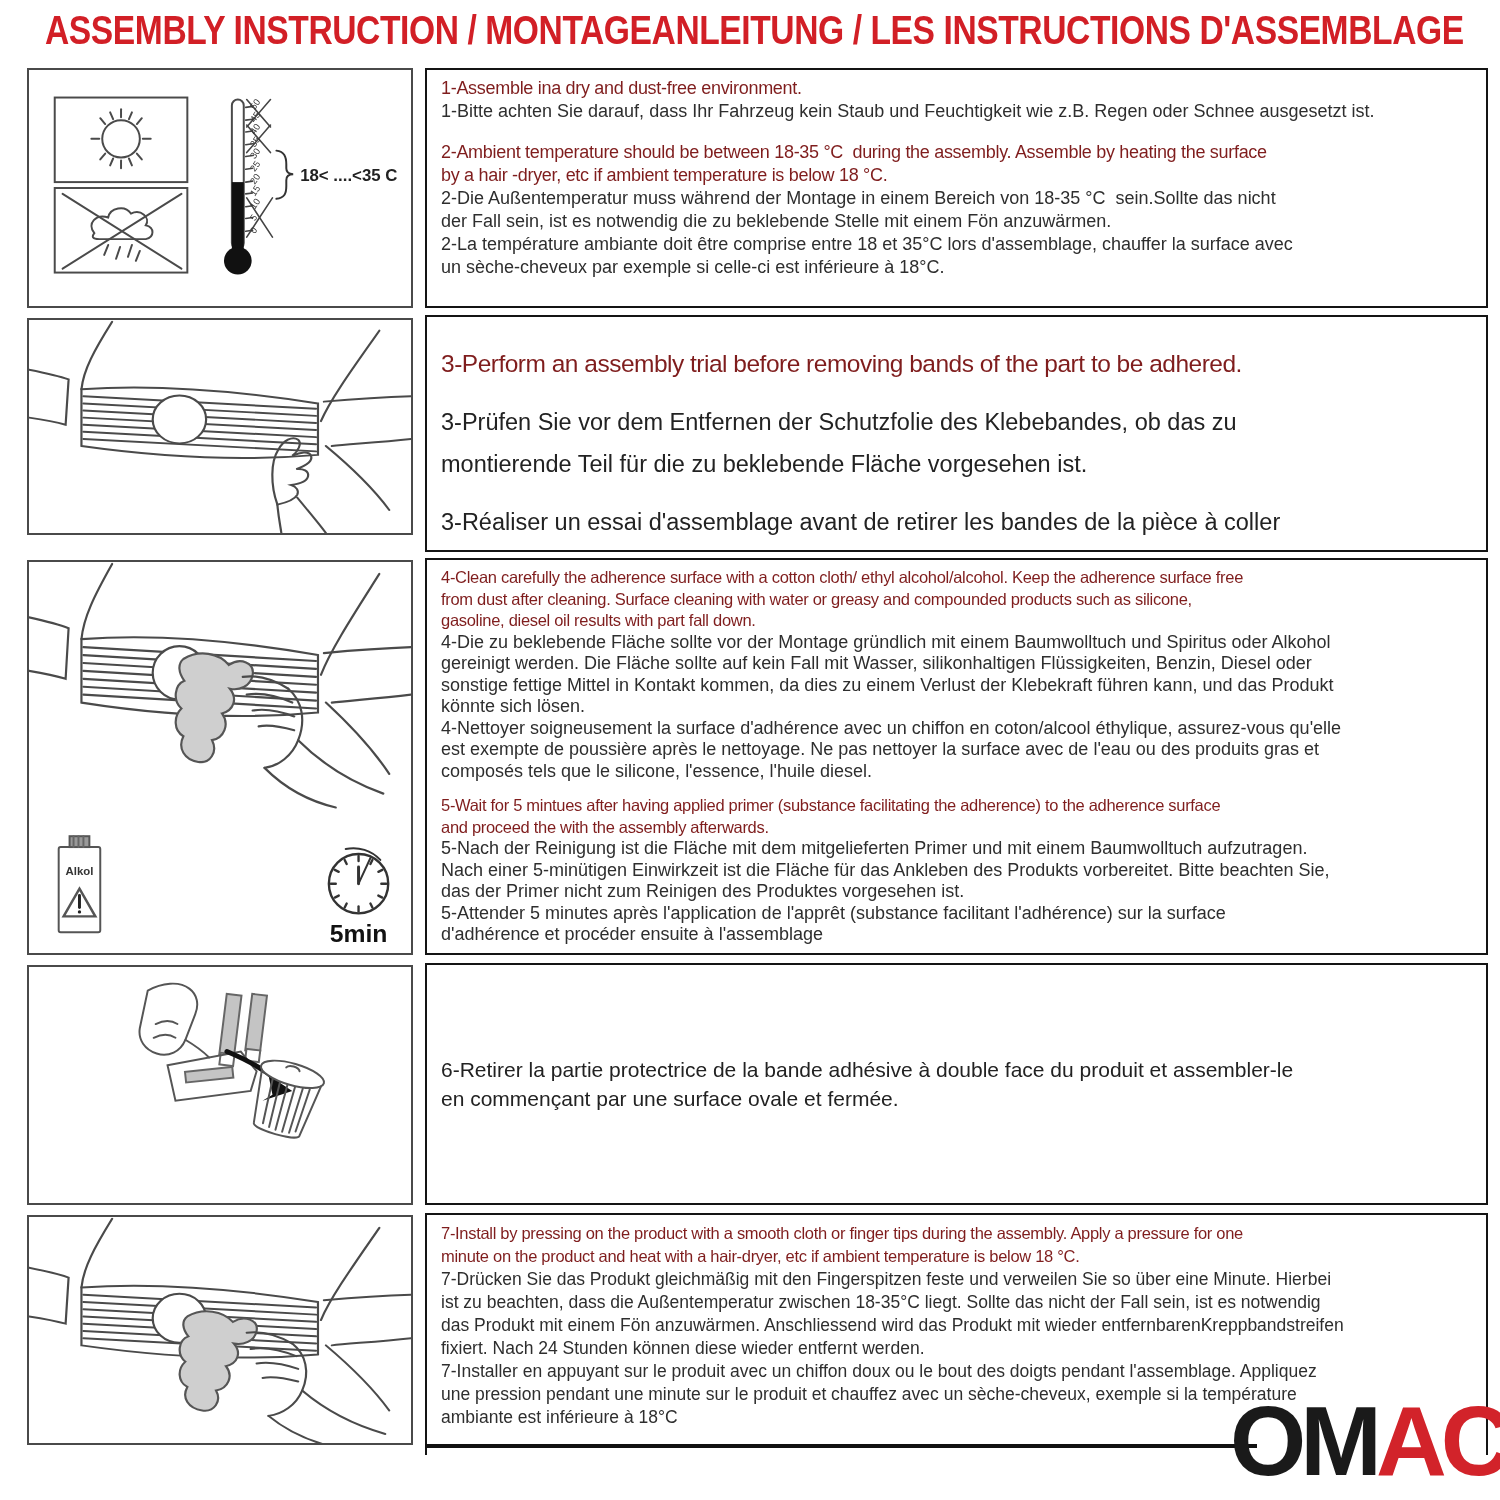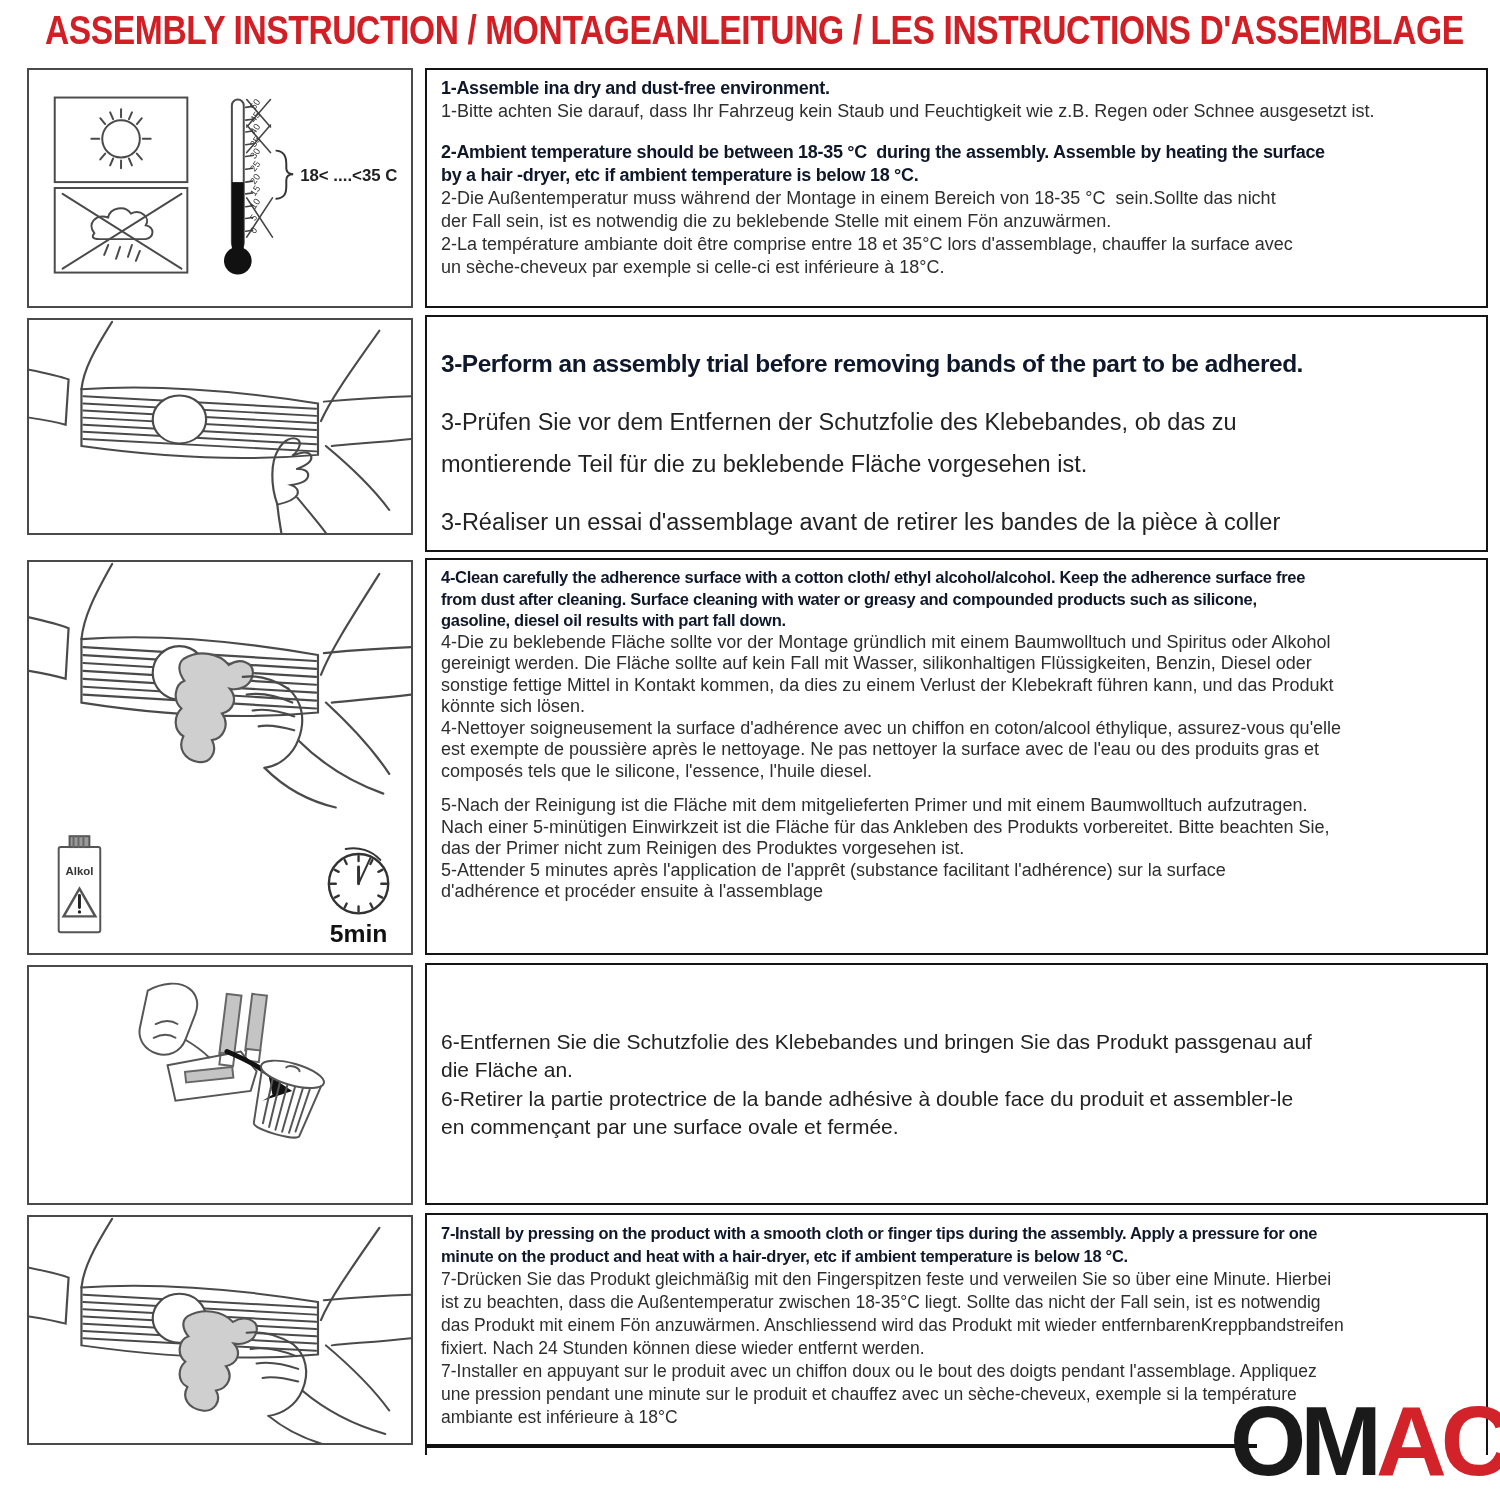--- a/index.html
+++ b/index.html
@@ -15,21 +15,21 @@
   .lbox{
     position:absolute;left:27px;width:386px;border:2px solid #4a4a4a;
     background:#fff;box-sizing:border-box;
   }
   .lbox svg{position:absolute;left:0;top:0;width:100%;height:100%;}
   .tbox{
     position:absolute;left:425px;width:1063px;border:2px solid #141414;
     background:#fff;box-sizing:border-box;padding:7px 14px;
   }
   .tbox p{margin:0;white-space:pre-wrap;color:#2e2e2e;}
-  .tbox p.b{font-weight:bold;color:#0f172a;}
+  .tbox p.b{font-weight:normal;color:#7f1d1d;}
   .f-small p{font-size:18px;line-height:23px;}
   .f-small p.b{letter-spacing:-.3px;}
   .f-small .gap{height:18px;}
   .f-big{display:flex;flex-direction:column;justify-content:space-between;padding-top:26px;}
   .f-big p{font-size:23.5px;line-height:42px;color:#222;}
   .f-big p.b{font-size:24.5px;letter-spacing:-.5px;}
   .f-tiny p{font-size:18px;line-height:21.5px;}
   .f-tiny p.b{font-size:16.5px;letter-spacing:-.3px;}
   .f-tiny .gap{height:13px;}
   .f-med{display:flex;flex-direction:column;justify-content:center;padding-top:8px;}
@@ -242,20 +242,22 @@
 from dust after cleaning. Surface cleaning with water or greasy and compounded products such as silicone,
 gasoline, diesel oil results with part fall down.</p>
   <p>4-Die zu beklebende Fläche sollte vor der Montage gründlich mit einem Baumwolltuch und Spiritus oder Alkohol
 gereinigt werden. Die Fläche sollte auf kein Fall mit Wasser, silikonhaltigen Flüssigkeiten, Benzin, Diesel oder
 sonstige fettige Mittel in Kontakt kommen, da dies zu einem Verlust der Klebekraft führen kann, und das Produkt
 könnte sich lösen.</p>
   <p>4-Nettoyer soigneusement la surface d'adhérence avec un chiffon en coton/alcool éthylique, assurez-vous qu'elle
 est exempte de poussière après le nettoyage. Ne pas nettoyer la surface avec de l'eau ou des produits gras et
 composés tels que le silicone, l'essence, l'huile diesel.</p>
   <div class="gap"></div>
+  <p class="b">5-Wait for 5 mintues after having applied primer (substance facilitating the adherence) to the adherence surface
+and proceed the with the assembly afterwards.</p>
   <p>5-Nach der Reinigung ist die Fläche mit dem mitgelieferten Primer und mit einem Baumwolltuch aufzutragen.
 Nach einer 5-minütigen Einwirkzeit ist die Fläche für das Ankleben des Produkts vorbereitet. Bitte beachten Sie,
 das der Primer nicht zum Reinigen des Produktes vorgesehen ist.</p>
   <p>5-Attender 5 minutes après l'application de l'apprêt (substance facilitant l'adhérence) sur la surface
 d'adhérence et procéder ensuite à l'assemblage</p>
 </div>
 
 <div class="lbox" style="top:965px;height:240px;">
   <svg viewBox="0 0 386 240" preserveAspectRatio="none">
     <g stroke="#555" stroke-width="2" fill="none" stroke-linecap="round">
@@ -288,22 +290,20 @@
         <line x1="256" y1="120" x2="257" y2="167"></line>
           <line x1="264" y1="120" x2="264" y2="167"></line>
         <line x1="272" y1="119" x2="271" y2="166"></line>
           <line x1="279" y1="118" x2="277" y2="163"></line>
       </g>
     </g>
   </svg>
 </div>
 
 <div class="tbox f-med" style="top:963px;height:242px;">
-  <p>6-Entfernen Sie die Schutzfolie des Klebebandes und bringen Sie das Produkt passgenau auf
-die Fläche an.</p>
   <p>6-Retirer la partie protectrice de la bande adhésive à double face du produit et assembler-le
 en commençant par une surface ovale et fermée.</p>
 </div>
 
 <div class="lbox" style="top:1215px;height:230px;">
   <svg viewBox="0 0 386 250" preserveAspectRatio="none">
     <g stroke="#4a4a4a" stroke-width="2.2" fill="none" stroke-linecap="round">
       <path d="M0,56 C18,60 30,63 40,67 L37,118 C24,114 12,112 0,110"></path>
       <path d="M84,2 C66,34 55,56 53,78"></path>
       <path d="M354,12 C330,50 305,88 295,114"></path>

